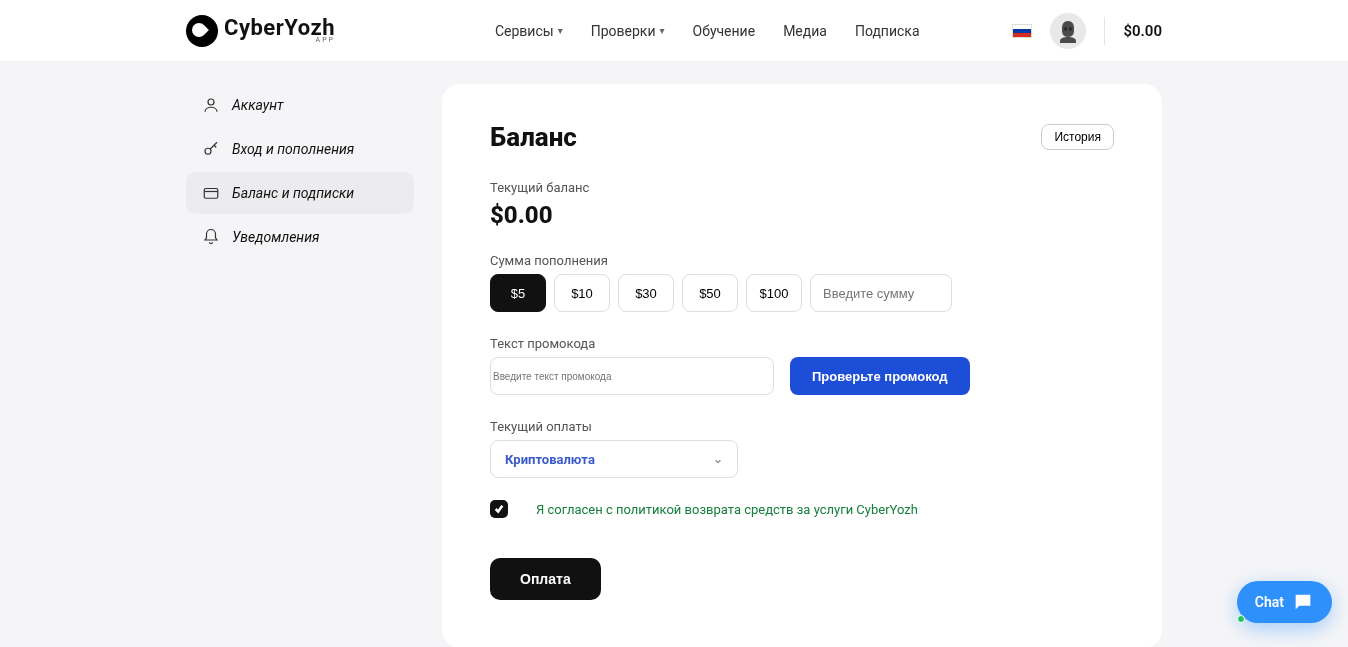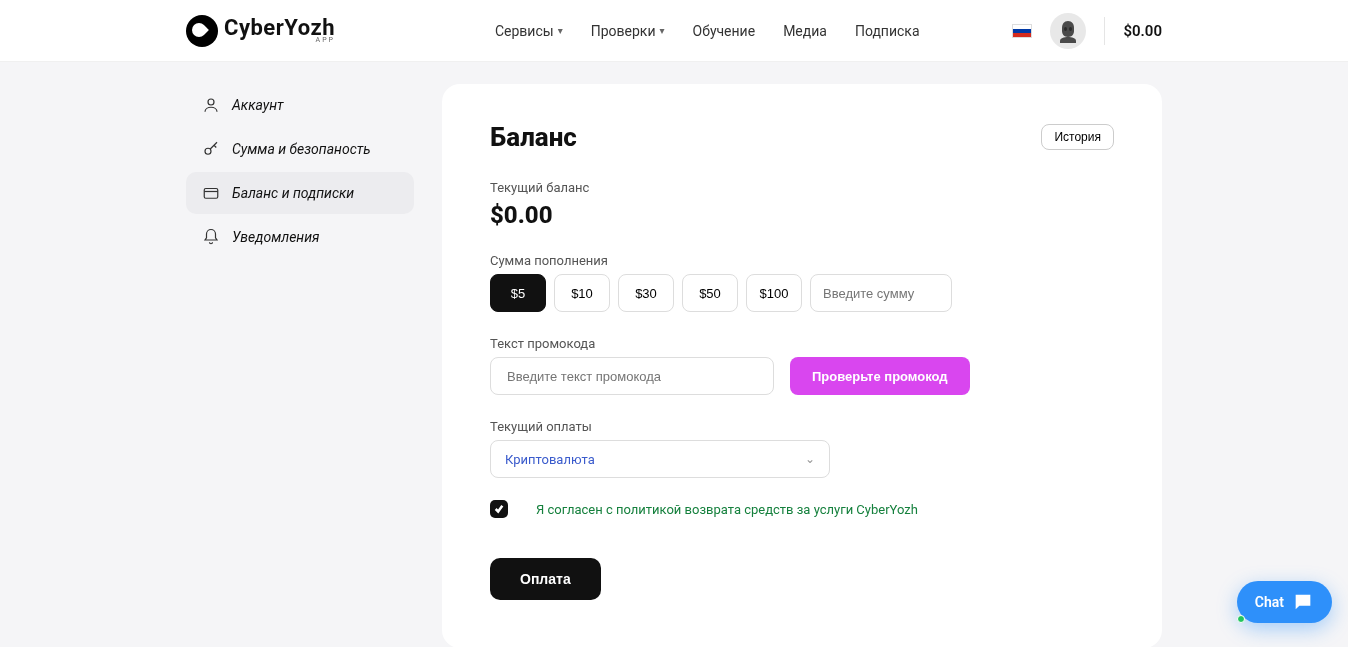--- a/index.html
+++ b/index.html
@@ -37,24 +37,24 @@
 
 .section-label { font-size: 13px; color: #555; margin-bottom: 6px; }
 .balance-value { font-size: 24px; font-weight: 800; margin-bottom: 24px; }
 
 .amount-row { display: flex; gap: 8px; margin-bottom: 24px; }
 .amount-btn { border: 1px solid #ddd; background: #fff; border-radius: 8px; width: 56px; height: 38px; font-size: 13px; cursor: pointer; display: flex; align-items: center; justify-content: center; }
 .amount-btn.active { background: #111; color: #fff; border-color: #111; }
 .amount-custom { border: 1px solid #ddd; border-radius: 8px; height: 38px; width: 142px; padding: 0 12px; font-size: 13px; outline: none; color:#777;}
 
 .promo-row { display: flex; gap: 16px; margin-bottom: 24px; }
-.promo-input { flex: 0 0 284px; border: 1px solid #ddd; border-radius: 8px; height: 38px; padding: 0 16px; font-size: 13px; outline: none; }
-.promo-btn { background: #d946ef; color: #fff; border: none; border-radius: 8px; height: 38px; padding: 0 22px; font-size: 13px; font-weight: 600; cursor: pointer; }
+.promo-input { flex: 0 0 284px; border: 1px solid #ddd; border-radius: 8px; height: 38px; padding: 0 2px; font-size: 10px; outline: none; }
+.promo-btn { background: #1d4ed8; color: #fff; border: none; border-radius: 8px; height: 38px; padding: 0 22px; font-size: 13px; font-weight: 600; cursor: pointer; }
 
-.pay-select { width: 340px; border: 1px solid #ddd; border-radius: 8px; height: 38px; padding: 0 14px; font-size: 13px; display: flex; align-items: center; justify-content: space-between; cursor: pointer; margin-bottom: 22px; color: #3a5bcc; }
+.pay-select { width: 248px; border: 1px solid #ddd; border-radius: 8px; height: 38px; padding: 0 14px; font-size: 13px; display: flex; align-items: center; justify-content: space-between; cursor: pointer; margin-bottom: 22px; color: #3a5bcc; font-weight: bold; }
 .select-chev { color: #999; font-size: 12px; }
 
 .agree-row { display: flex; align-items: center; gap: 28px; margin-bottom: 40px; font-size: 13px; color: #15803d; }
 .chk { width: 18px; height: 18px; border-radius: 5px; background: #111; display: flex; align-items: center; justify-content: center; cursor: pointer; flex-shrink: 0; }
 .chk svg { stroke: #fff; stroke-width: 3; fill: none; width: 10px; height: 10px; }
 
 .pay-btn { background: #111; color: #fff; border: none; border-radius: 10px; height: 42px; padding: 0 30px; font-size: 14px; font-weight: 700; cursor: pointer; text-align: center; }
 
 .chat-widget { position: fixed; bottom: 24px; right: 16px; background: #2e90fa; color: #fff; border-radius: 26px; padding: 10px 18px; display: flex; align-items: center; gap: 8px; font-size: 14px; font-weight: 600; box-shadow: 0 6px 20px rgba(46,144,250,0.4); cursor: pointer; }
 .chat-dot { position: absolute; bottom: 0; left: 0; width: 8px; height: 8px; background: #22c55e; border-radius: 50%; border: 1px solid #fff;}
@@ -113,21 +113,21 @@
           <circle cx="12" cy="8" r="4"></circle>
           <path d="M4 21c0-4 4-6 8-6s8 2 8 6"></path>
         </svg>
       <span>Аккаунт</span>
     </div>
     <div class="side-item">
       <svg class="side-icon" viewBox="0 0 24 24">
           <circle cx="8" cy="15" r="4"></circle>
           <path d="M11 12L20 3M16 7l3 3"></path>
         </svg>
-      <span>Сумма и безопаность</span>
+      <span>Вход и пополнения</span>
     </div>
     <div class="side-item active">
       <svg class="side-icon" viewBox="0 0 24 24">
           <rect x="3" y="6" width="18" height="13" rx="2"></rect>
           <path d="M3 10h18"></path>
         </svg>
       <span>Баланс и подписки</span>
     </div>
     <div class="side-item">
       <svg class="side-icon" viewBox="0 0 24 24">

